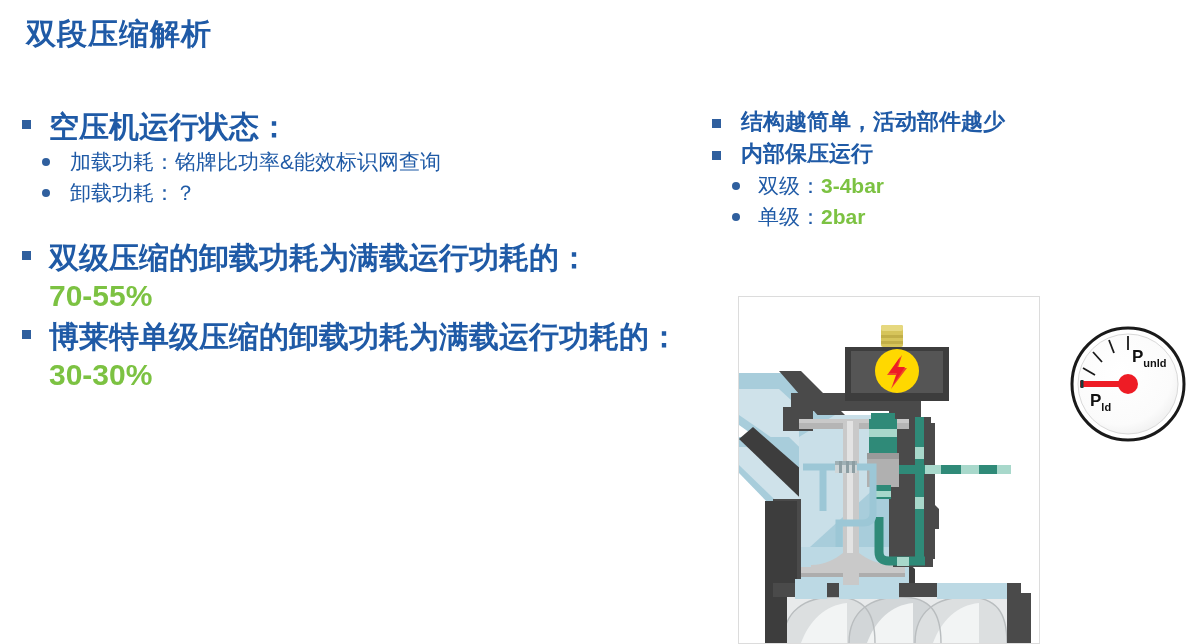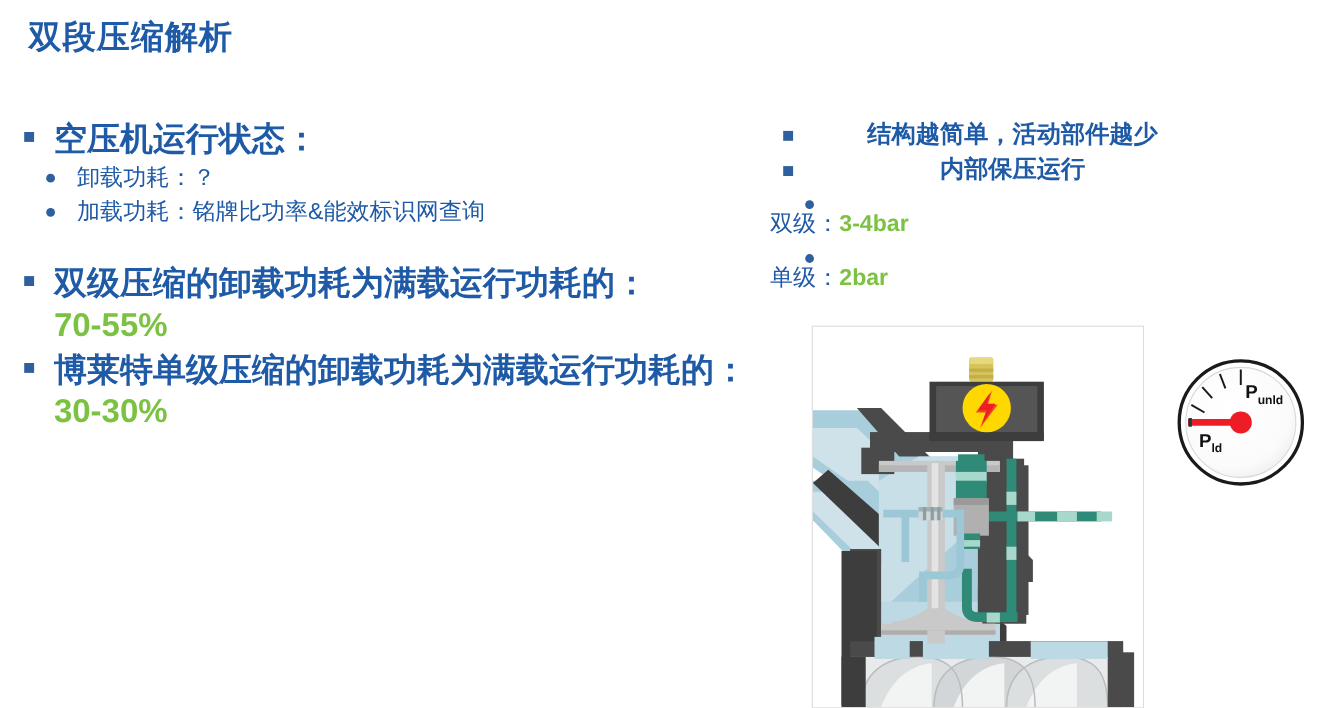--- a/index.html
+++ b/index.html
@@ -65,23 +65,23 @@
     background: #2f5f9e;
     margin: 10px 20px 0 24px;
   }
   .b2 .txt { flex: 1 1 auto; }
 
   .hl { color: #7cc242; font-weight: bold; }
 
   .gap-block { height: 30px; }
 
   
-  .col-right .b1 { font-size: 22px; margin-bottom: 4px; text-align: center; }
+  .col-right .b1 { font-size: 22px; margin-bottom: 4px; }
   .col-right .b1 .sq { margin: 11px 20px 0 12px; }
-  .col-right .b2 { font-size: 21px; flex-direction: column; }
+  .col-right .b2 { font-size: 21px; }
   .col-right .b2 .dot { margin: 10px 18px 0 32px; }
 
   
   .figure-panel {
     position: absolute;
     left: 738px; top: 296px;
     width: 302px; height: 348px;
     background: #ffffff;
     border: 1px solid #dcdcdc;
     overflow: hidden;
@@ -109,26 +109,26 @@
 
   <div class="col-left">
 
     <div class="b1">
       <span class="sq"></span>
       <span class="txt">空压机运行状态：</span>
     </div>
 
     <div class="b2">
       <span class="dot"></span>
-      <span class="txt">卸载功耗：？</span>
+      <span class="txt">加载功耗：铭牌比功率&amp;能效标识网查询</span>
     </div>
 
     <div class="b2">
       <span class="dot"></span>
-      <span class="txt">加载功耗：铭牌比功率&amp;能效标识网查询</span>
+      <span class="txt">卸载功耗：？</span>
     </div>
 
     <div class="gap-block"></div>
 
     <div class="b1">
       <span class="sq"></span>
       <span class="txt">
         <span>双级压缩的卸载功耗为满载运行功耗的：</span><br>
         <span class="hl">70-55%</span>
       </span>

